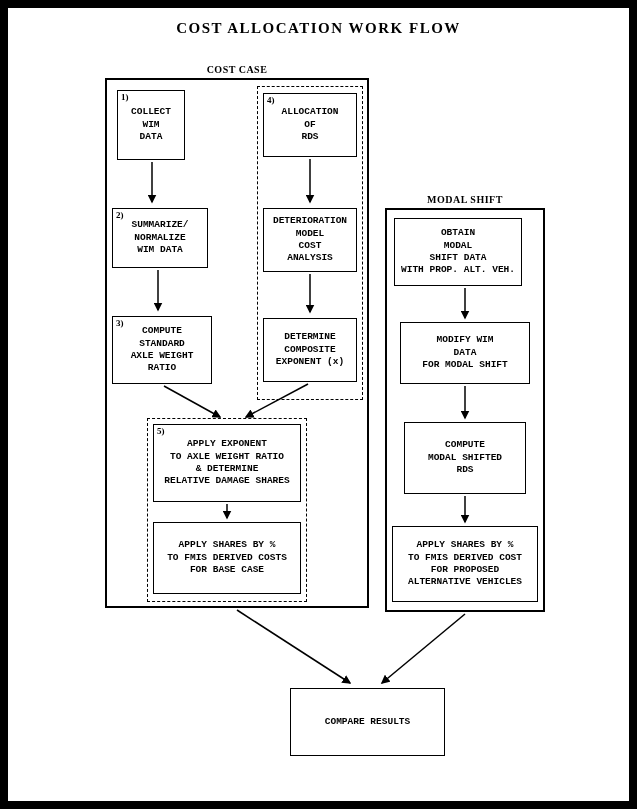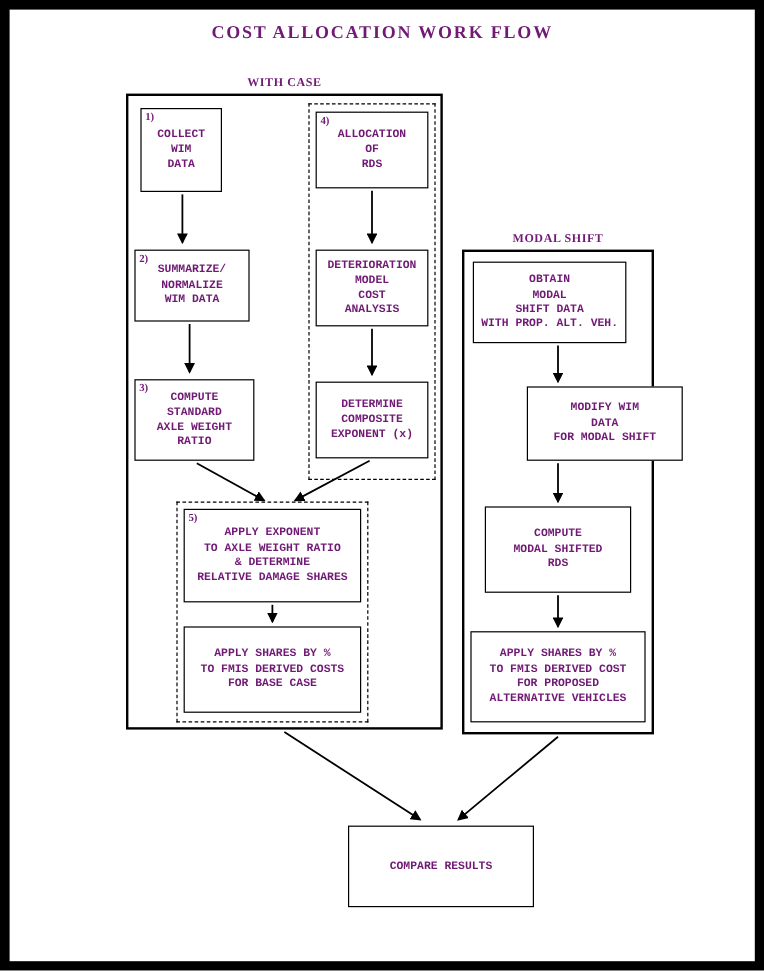--- a/index.html
+++ b/index.html
@@ -3,21 +3,21 @@
 <meta charset="utf-8">
 <style>
   html, body { margin: 0; padding: 0; background: #e8e8e8; }
   .page {
     position: relative;
     width: 637px;
     height: 809px;
     background: #ffffff;
     margin: 0 auto;
     font-family: "Liberation Serif", serif;
-    color: #701a75;
+    color: #000000;
     overflow: hidden;
   }
   .frame {
     position: absolute;
     inset: 0;
     border: 8px solid #000;
     pointer-events: none;
     box-sizing: border-box;
   }
   .title {
@@ -82,21 +82,21 @@
 </style>
 </head>
 <body>
 
 <div class="page">
 
   <div class="frame"></div>
 
   <div class="title">COST ALLOCATION WORK FLOW</div>
 
-  <div class="section-label" style="left:105px; top:64px; width:264px;">WITH CASE</div>
+  <div class="section-label" style="left:105px; top:64px; width:264px;">COST CASE</div>
   <div class="container-rect" style="left:105px; top:78px; width:264px; height:530px;"></div>
 
   <div class="box" style="left:117px; top:90px; width:68px; height:70px;">
     <span class="num">1)</span>
     <span class="box-text">COLLECT
 WIM
 DATA</span>
   </div>
 
   <div class="box" style="left:112px; top:208px; width:96px; height:60px;">
@@ -155,21 +155,21 @@
   <div class="section-label" style="left:385px; top:194px; width:160px;">MODAL SHIFT</div>
   <div class="container-rect" style="left:385px; top:208px; width:160px; height:404px;"></div>
 
   <div class="box" style="left:394px; top:218px; width:128px; height:68px;">
     <span class="box-text">OBTAIN
 MODAL
 SHIFT DATA
 WITH PROP. ALT. VEH.</span>
   </div>
 
-  <div class="box" style="left:400px; top:322px; width:130px; height:62px;margin-left:39px;">
+  <div class="box" style="left:400px; top:322px; width:130px; height:62px;">
     <span class="box-text">MODIFY WIM
 DATA
 FOR MODAL SHIFT</span>
   </div>
 
   <div class="box" style="left:404px; top:422px; width:122px; height:72px;">
     <span class="box-text">COMPUTE
 MODAL SHIFTED
 RDS</span>
   </div>

